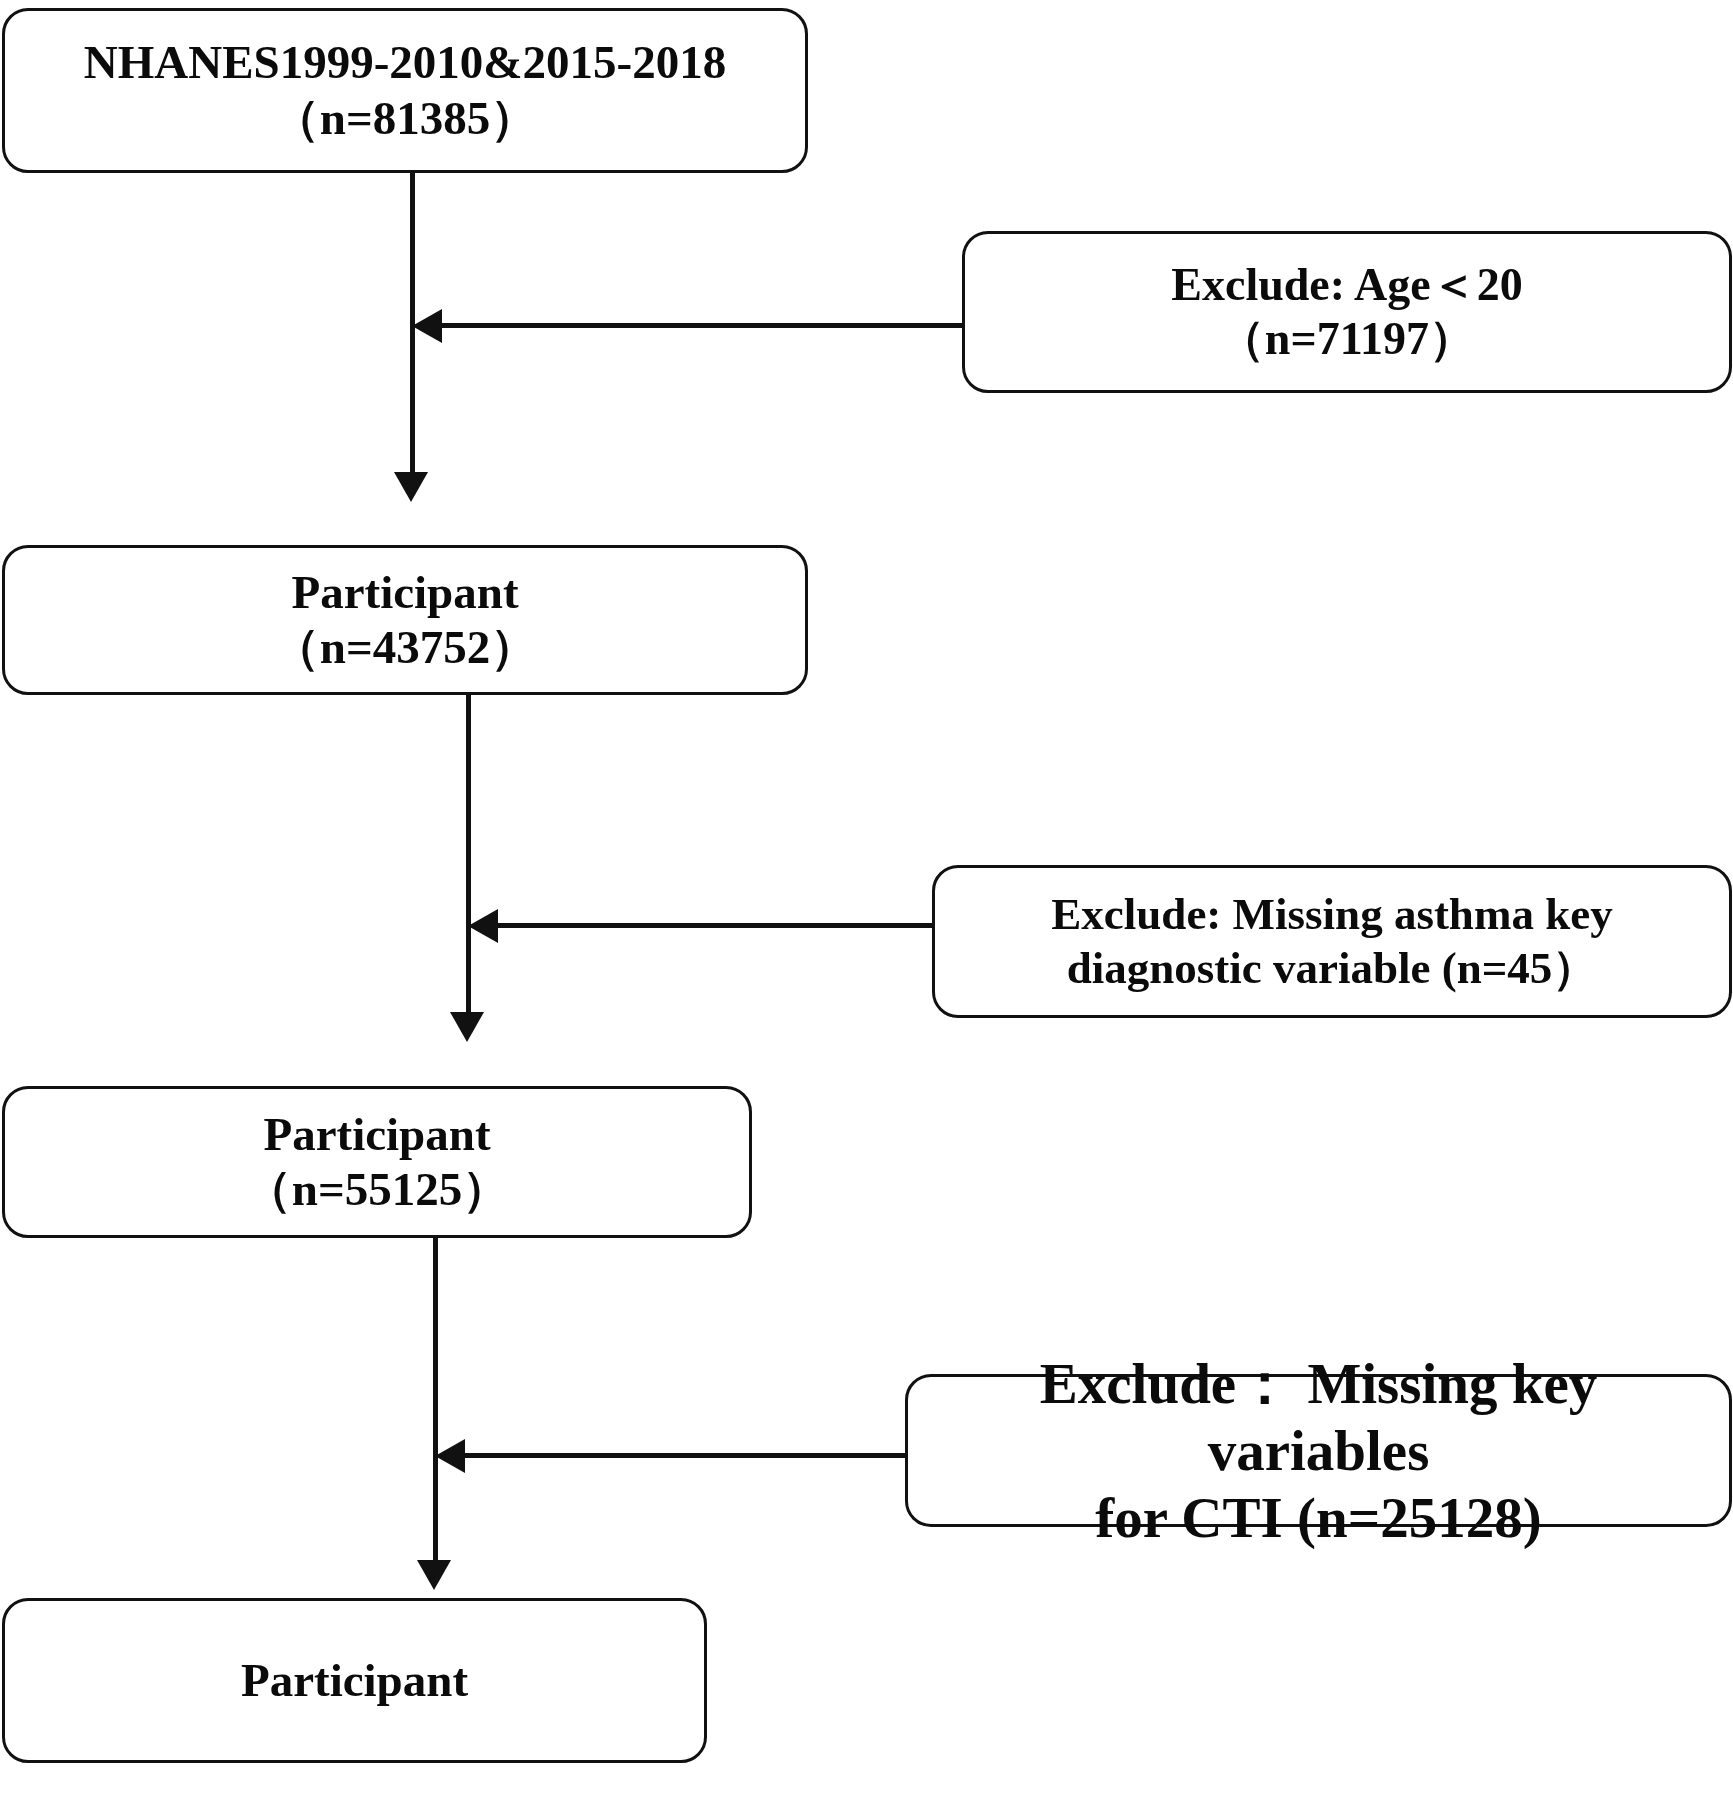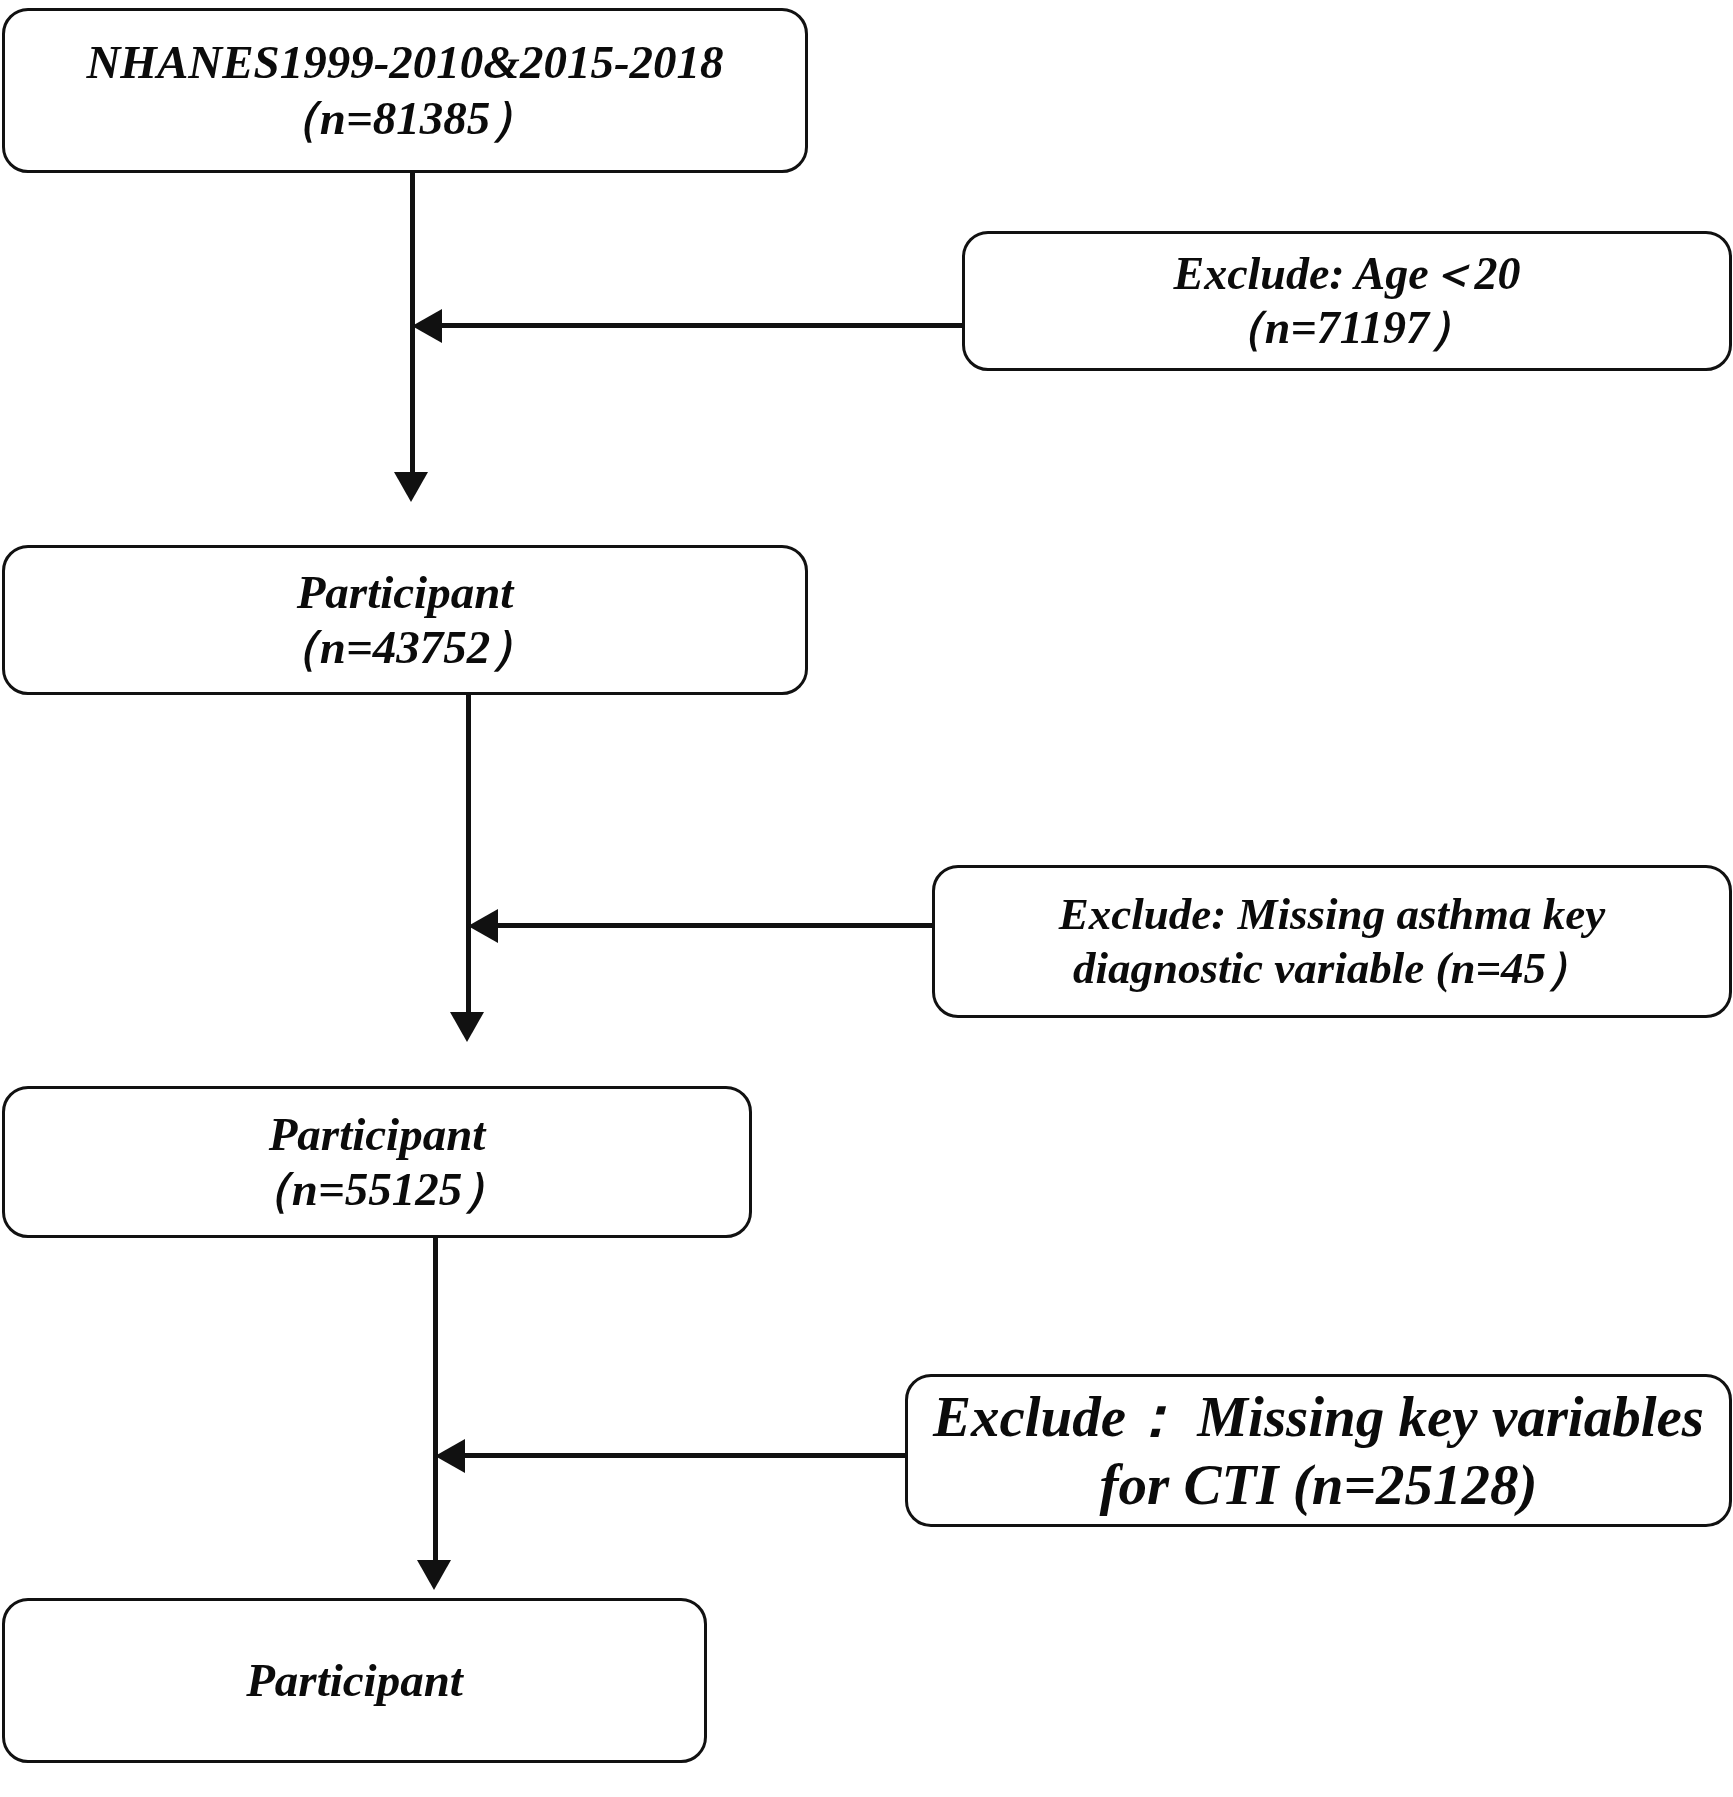--- a/index.html
+++ b/index.html
@@ -25,33 +25,32 @@
     display: flex;
     flex-direction: column;
     align-items: center;
     justify-content: center;
     text-align: center;
     color: #0b0b0b;
     font-weight: 700;
     line-height: 1.18;
     letter-spacing: 0px;
     z-index: 2;
-    font-style: italic;
   }
   .node .line {
     display: block;
     white-space: nowrap;
   }
   .node.wrap .line {
     white-space: normal;
   }
 
   
   #node-source   { left: 2px;   top: 8px;    width: 806px;  height: 165px; font-size: 47px; }
-  #node-ex-age   { left: 962px; top: 231px;  width: 770px;  height: 140px; font-size: 46px; }
+  #node-ex-age   { left: 962px; top: 231px;  width: 770px;  height: 162px; font-size: 46px; }
   #node-part1    { left: 2px;   top: 545px;  width: 806px;  height: 150px; font-size: 47px; }
   #node-ex-asthma{ left: 932px; top: 865px;  width: 800px;  height: 153px; font-size: 45px; padding: 0 14px;}
   #node-part2    { left: 2px;   top: 1086px; width: 750px;  height: 152px; font-size: 47px; }
   #node-ex-cti   { left: 905px; top: 1374px; width: 827px;  height: 153px; font-size: 57px; padding: 0 14px;}
   #node-part3    { left: 2px;   top: 1598px; width: 705px;  height: 165px; font-size: 47px; }
 
   
   .vline {
     position: absolute;
     width: 5px;

